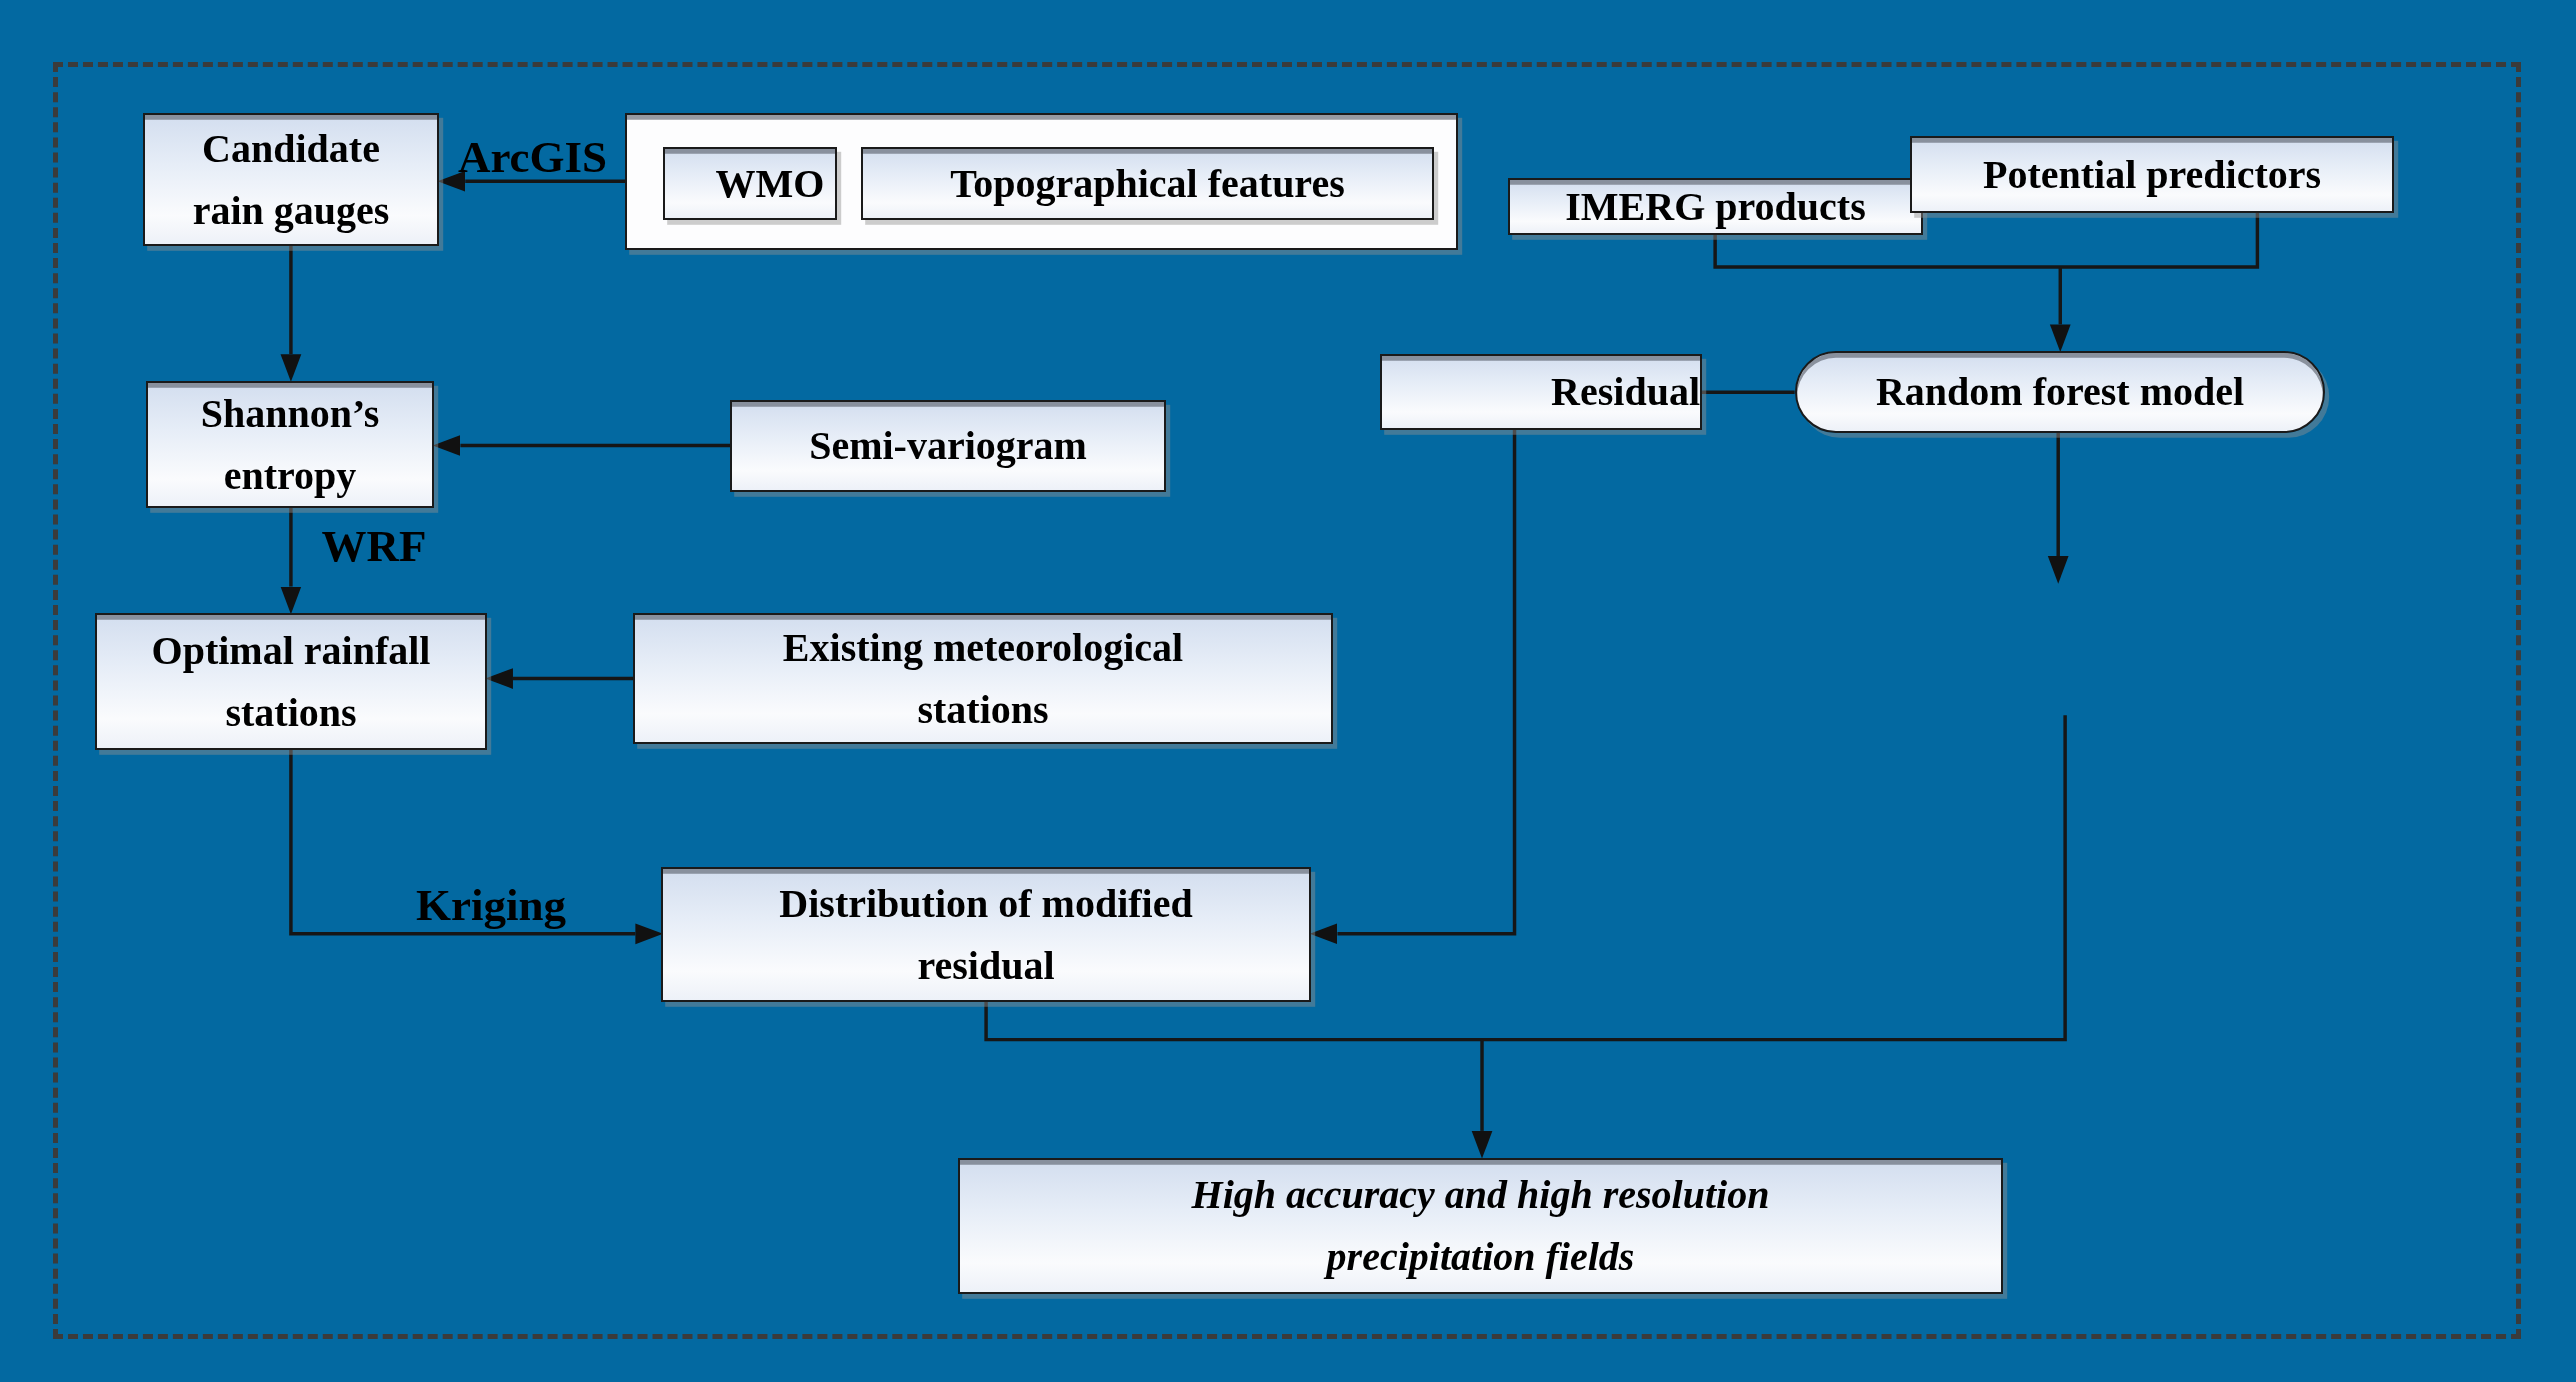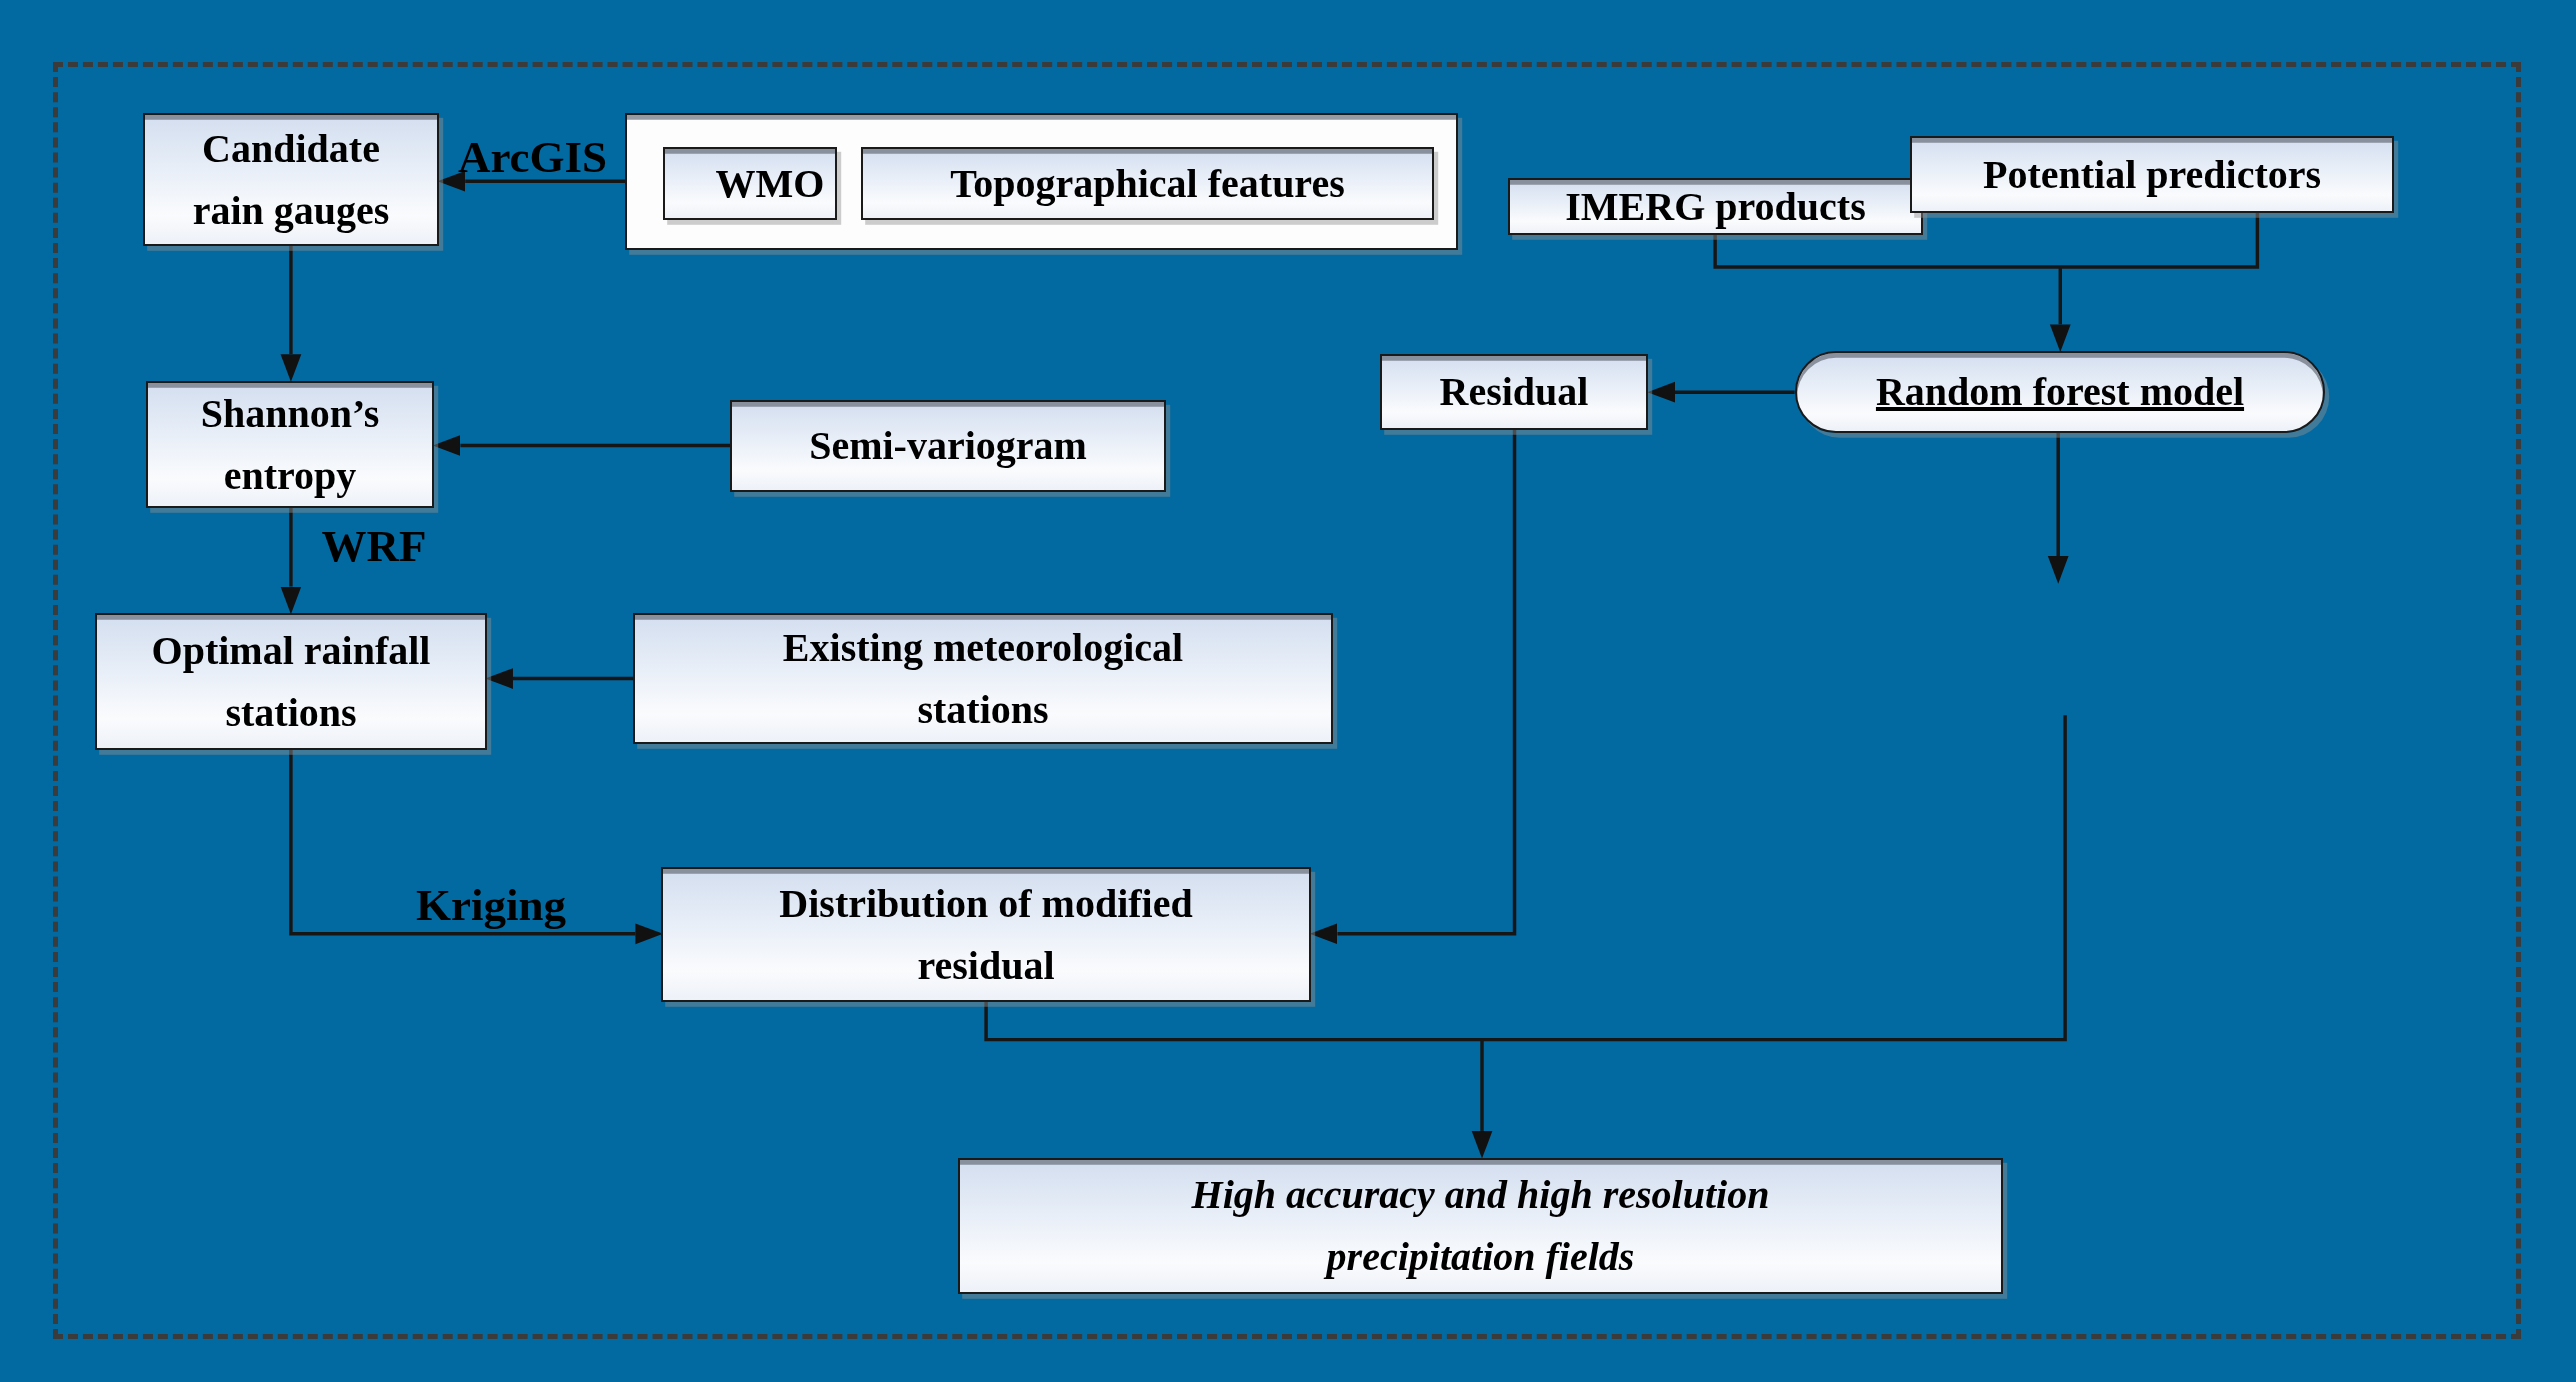--- a/index.html
+++ b/index.html
@@ -67,22 +67,22 @@
   #n-candidate   { left:143px;  top:113px;  width:296px;  height:133px; }
   #n-candidate .t { max-width: 256px; }
   #n-container   { left:625px;  top:113px;  width:833px; height:137px; }
   #n-wmo         { left:663px;  top:147px;  width:174px;  height:73px;padding-left:40px; }
   #n-topo        { left:861px; top:147px;  width:573px;  height:73px; }
   #n-imerg       { left:1508px; top:138px;  width:415px;  height:57px;margin-top:40px; }
   #n-potential   { left:1910px; top:136px;  width:484px;  height:77px; }
   #n-shannon     { left:146px;  top:381px;  width:288px;  height:127px; }
   #n-shannon .t  { max-width: 235px; }
   #n-semivario   { left:730px; top:400px;  width:436px;  height:92px; }
-  #n-residual    { left:1380px; top:354px;  width:268px;  height:76px; }
-  #n-rfm         { left:1795px; top:351px;  width:530px;  height:82px;text-decoration:underline; }
+  #n-residual    { left:1380px; top:354px;  width:322px;  height:76px;justify-content:flex-end; }
+  #n-rfm         { left:1795px; top:351px;  width:530px;  height:82px; }
   #n-optimal     { left:95px;  top:613px;  width:392px;  height:137px; }
   #n-optimal .t  { max-width: 332px; }
   #n-existing    { left:633px;  top:613px;  width:700px; height:131px; }
   #n-existing .t { max-width: 540px; }
   #n-precip      { left:1620px; top:583px;  width:874px; height:133px; }
   #n-precip .t   { max-width: 754px; }
   #n-distribution    { left:661px; top:867px; width:650px; height:135px; }
   #n-distribution .t { max-width: 554px; }
   #n-highacc     { left:958px; top:1158px; width:1045px; height:136px;font-style:italic; }
   #n-highacc .t  { max-width: 789px; }

